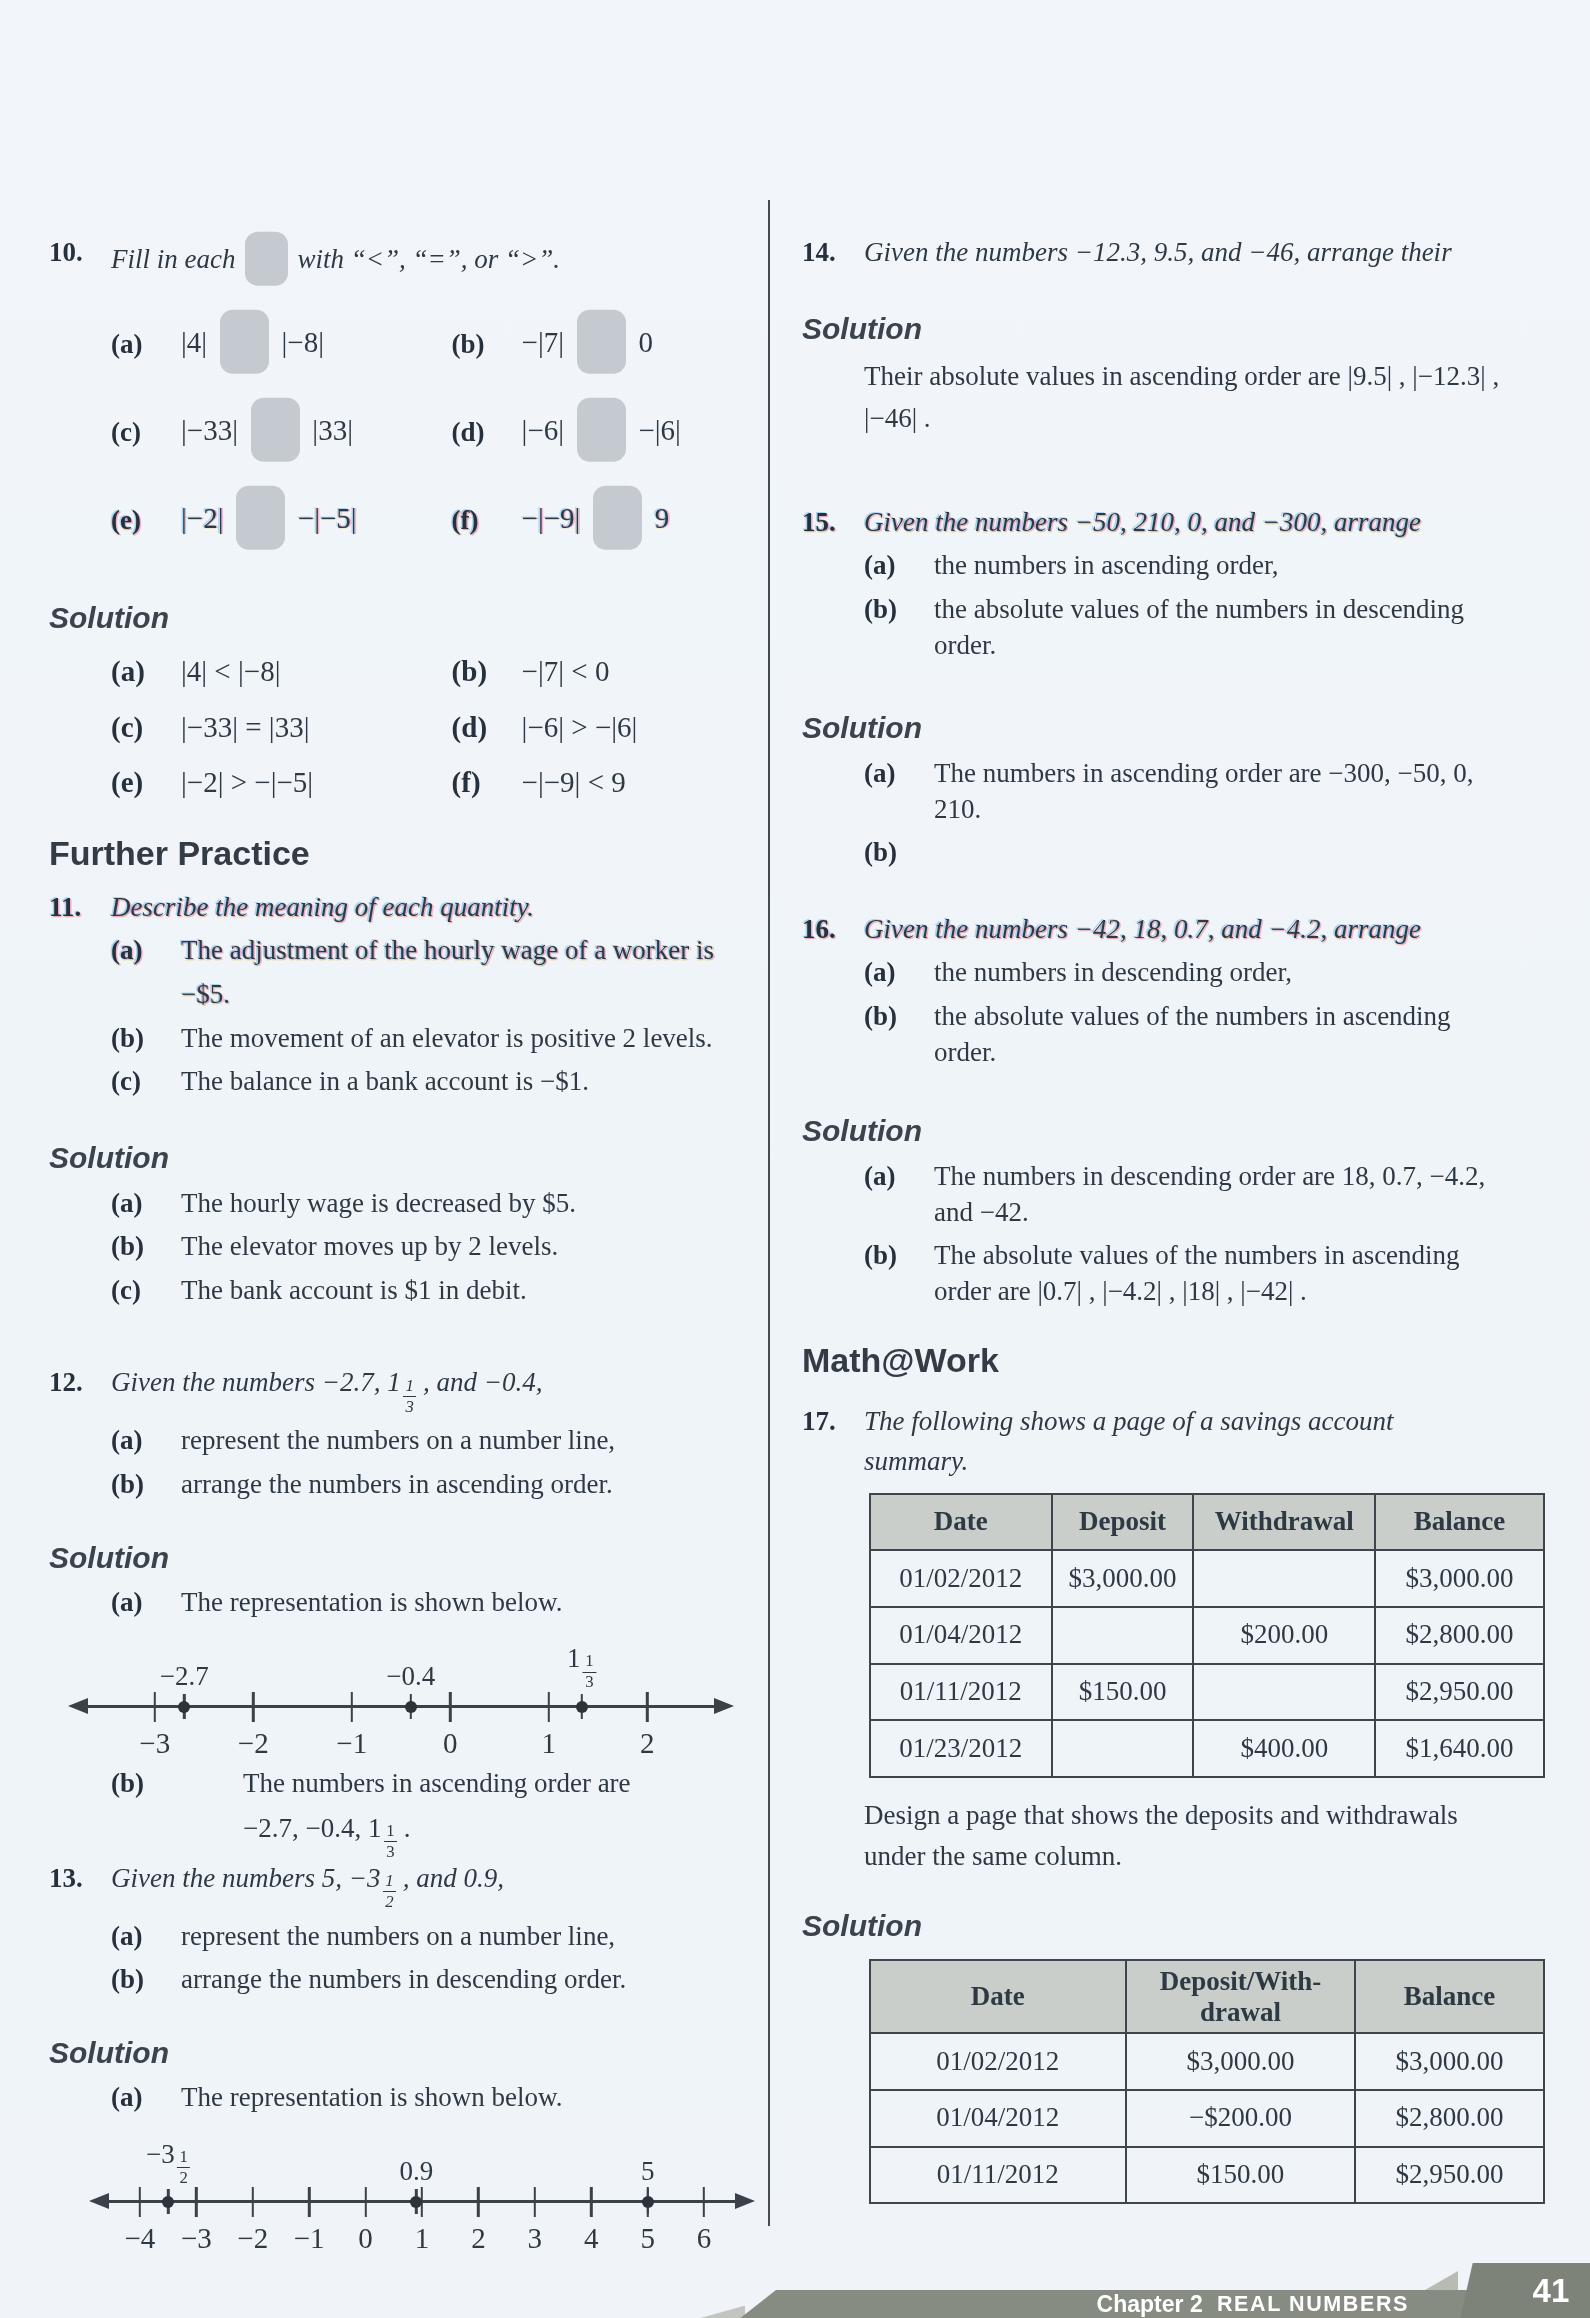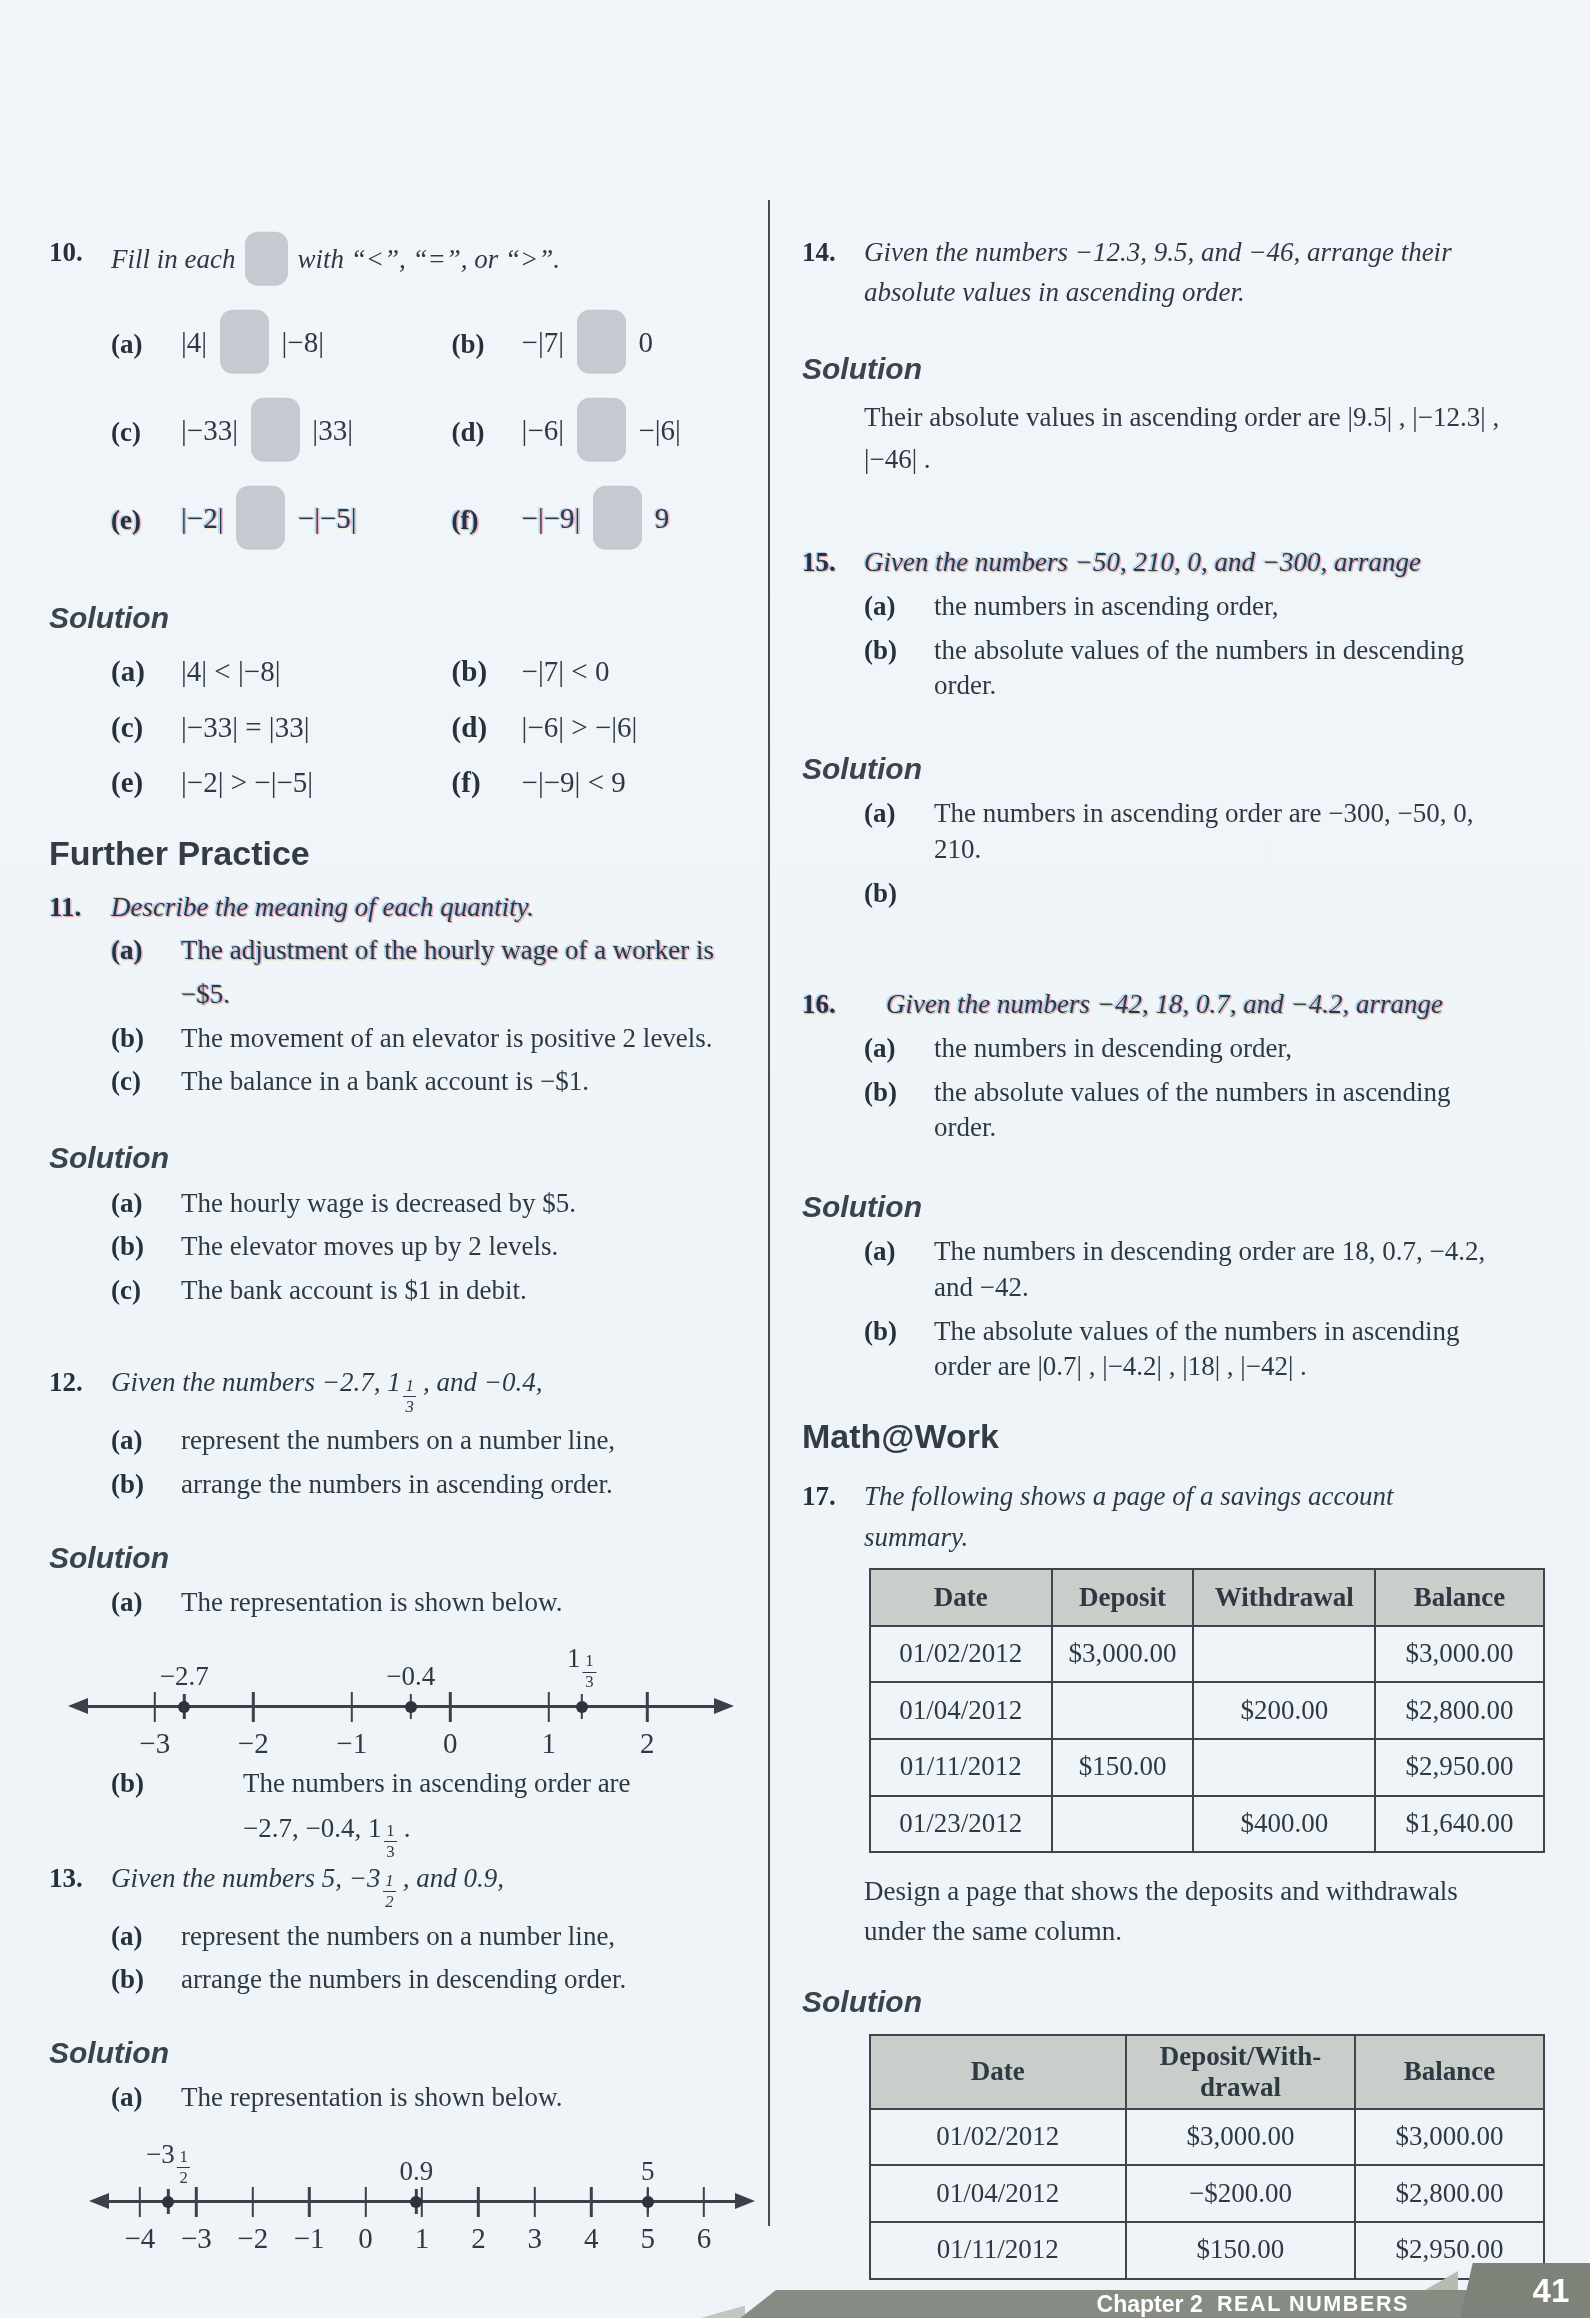--- a/index.html
+++ b/index.html
@@ -77,21 +77,21 @@
     clip-path:polygon(12.7px 0,100% 0,100% 100%,0 100%);}
   .pagenum{position:absolute;right:20.7px;bottom:6.4px;font-family:"Liberation Sans","DejaVu Sans",sans-serif;
     font-weight:bold;font-size:33px;color:#ffffff;}
   .footer-wedge{position:absolute;right:132px;bottom:29px;width:33px;height:19px;background:#b7bbb1;
     clip-path:polygon(100% 0,100% 100%,0 100%);}
   .footer-wedge2{position:absolute;left:697px;bottom:0;width:48px;height:13.5px;background:#c3c6be;
     clip-path:polygon(0 100%,100% 0,100% 100%);}
 
   .mt14{margin-top:11px;} .mt18{margin-top:14.3px;} .mt26{margin-top:20.7px;} .mt40{margin-top:32px;}
   .mt44{margin-top:35px;} .mt48{margin-top:38px;} .mt52{margin-top:41px;} .mt56{margin-top:45px;}
-  .mt62{margin-top:29px;} .mt66{} .mt72{margin-top:57px;} .mt86{margin-top:68px;} .mt96{margin-top:76px;gap:22px;}
+  .mt62{margin-top:29px;} .mt66{} .mt72{margin-top:57px;} .mt86{margin-top:68px;} .mt96{margin-top:41px;}
 </style>
 </head>
 <body>
 
 <div class="page">
   <div class="divider"></div>
 
   <div class="col col-left">
 
     <div class="qrow">
@@ -315,21 +315,20 @@
       </div>
 
   </div>
 
   <div class="col col-right">
 
     <div class="qrow">
       <span class="qnum">14.</span>
       <span class="qbody">
         <span style="display:block;">Given the numbers −12.3, 9.5, and −46, arrange their</span>
-        <span style="display:block;margin-top:4.8px;">absolute values in ascending order.</span>
       </span>
     </div>
     <p class="sol-head mt48 indent">Solution</p>
     <div class="indent mt14">
       <span style="display:block;">Their absolute values in ascending order are |9.5| , |−12.3| ,</span>
       <span style="display:block;margin-top:6.4px;">|−46| .</span>
     </div>
 
     <div class="qrow mt86 fringe">
       <span class="qnum">15.</span>

